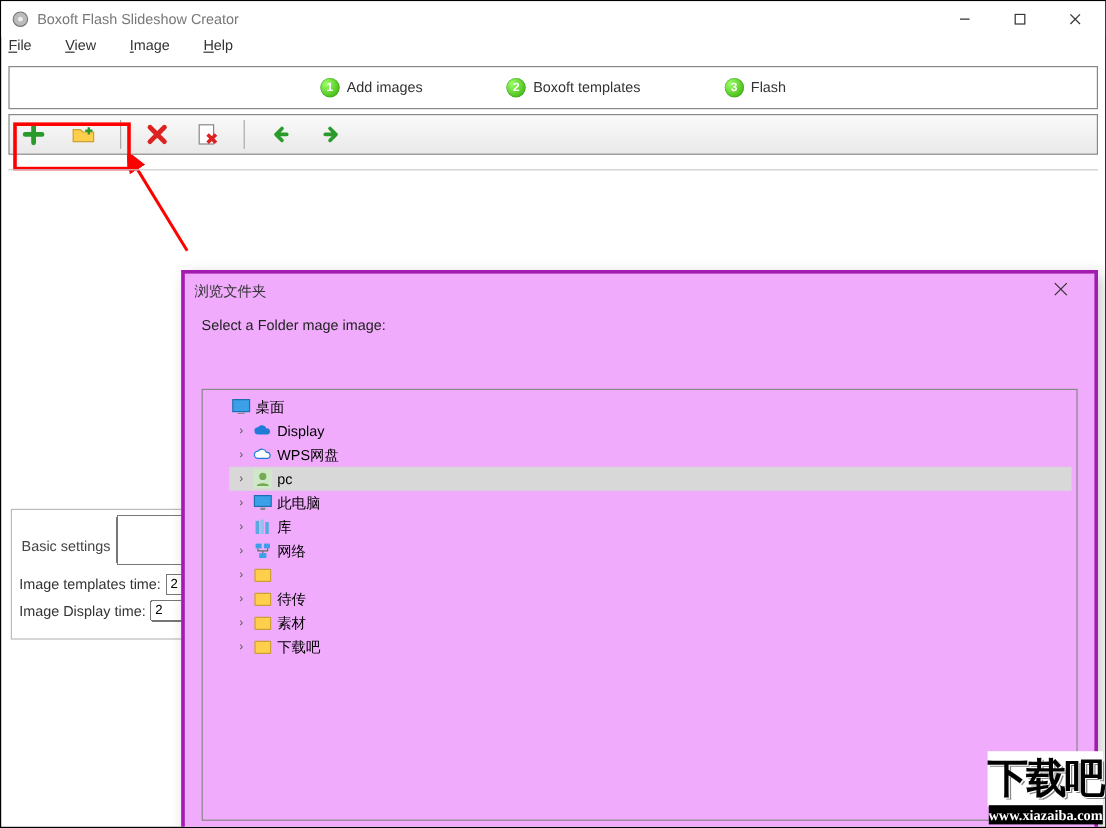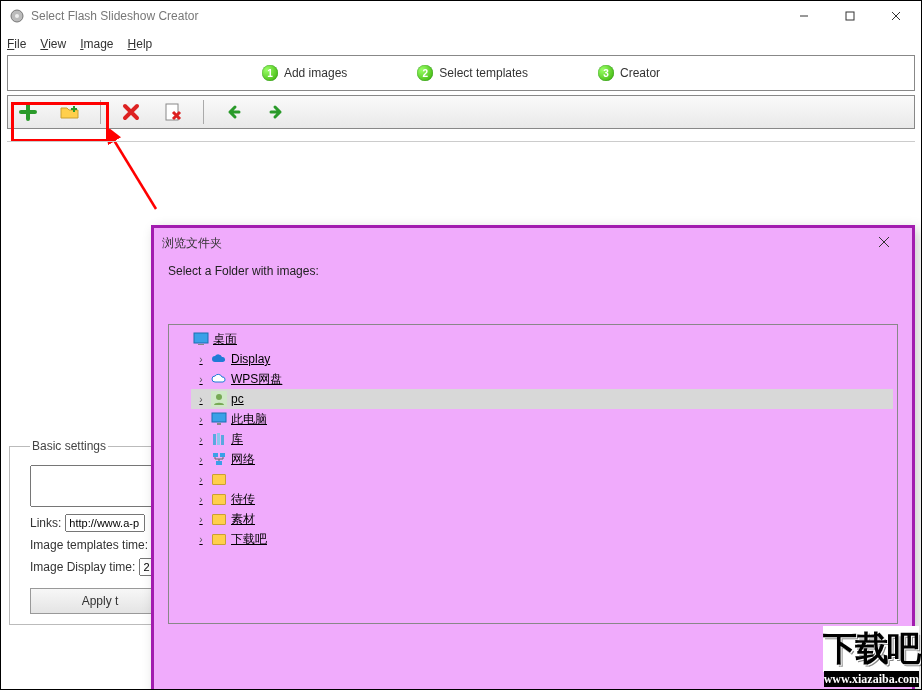--- a/index.html
+++ b/index.html
@@ -22,23 +22,23 @@
     background: #fff;
     color: #666;
   }
   .titlebar .app-icon { width:16px; height:16px; margin-right:6px; }
   .title-text { flex:1; color:#777; }
   .win-btns { display:flex; }
   .win-btn { width:46px; height:30px; display:flex; align-items:center; justify-content:center; color:#555; }
   .menubar {
     height:20px;
     display:flex;
-    align-items:flex-end;
+    align-items:flex-start;
     padding: 0 6px;
-    gap: 14px;
+    gap: 28px;
     color:#333;
   }
   .menubar span u{ text-decoration: underline; }
   .steps-bar {
     margin: 4px 6px;
     height: 36px;
     border:1px solid #888;
     display:flex;
     align-items:center;
     justify-content:center;
@@ -79,23 +79,23 @@
   }
   .workspace{
     position:absolute;
     left:6px; top:140px;
     right:6px;
     height:270px;
     border-top:1px solid #ccc;
   }
   .settings-panel{
     position:absolute;
-    left:6px; top:445px; width:260px;
+    left:6px; top:423px; width:260px;
     border:1px solid #bbb;
-    padding:4px 20px 10px;
+    padding:4px 6px 10px;
     font-size:12px;
     color:#333;
   }
   .settings-panel .legend{ position:relative; top:-12px; background:#fff; padding:0 2px; color:#444; }
   .field-row{ display:flex; align-items:center; gap:4px; margin:4px 0;}
   .settings-panel textarea{ width:140px; height:42px; resize:none; font-size:11px; }
   .settings-panel input[type=text]{ width:80px; font-size:11px; height:18px; }
   .settings-panel .num { width:22px; height:18px; }
   .apply-btn{
     margin-top:12px; width:140px; height:26px;
@@ -112,24 +112,23 @@
   }
   .dlg-title{
     height:30px; display:flex; align-items:center; padding:0 8px;
     color:#333; font-size:12px;
   }
   .dlg-close{ margin-left:auto; font-size:16px; width:40px; text-align:center; }
   .dlg-prompt{ padding:6px 14px 16px; font-size:12px; color:#222;}
   .tree{
     margin:30px 14px 10px;
     border:1px solid #888;
-    height:300px;
+    height:360px;
     overflow:auto;
     padding:4px;
-    text-decoration:underline;
   }
   .tree .node{
     display:flex; align-items:center;
     height:20px;
     gap:4px;
     padding-left:4px;
   }
   .tree .expander{
     width:12px; text-align:center; color:#555; font-size:10px;
   }
@@ -148,21 +147,21 @@
   .watermark .url{font-size:12px; font-weight:bold; background:#000;color:#fff;padding:1px 0;}
 </style>
 </head>
 <body>
 
 <div class="titlebar">
   <svg class="app-icon" viewBox="0 0 16 16">
       <circle cx="8" cy="8" r="6" fill="#bbb" stroke="#777"></circle>
       <circle cx="8" cy="8" r="2" fill="#eee"></circle>
     </svg>
-  <span class="title-text">Select Flash Slideshow Creator</span>
+  <span class="title-text">Boxoft Flash Slideshow Creator</span>
   <div class="win-btns">
     <div class="win-btn">
         <svg width="10" height="10">
           <line x1="1" y1="5" x2="9" y2="5" stroke="#333"></line>
         </svg>
       </div>
     <div class="win-btn">
         <svg width="10" height="10">
           <rect x="1" y="1" width="8" height="8" fill="none" stroke="#333"></rect>
         </svg>
@@ -183,25 +182,25 @@
   <span><u>H</u>elp</span>
 </div>
 
 <div class="steps-bar">
   <div class="step">
     <span class="step-num">1</span>
     <span>Add images</span>
   </div>
   <div class="step">
     <span class="step-num">2</span>
-    <span>Select templates</span>
+    <span>Boxoft templates</span>
   </div>
   <div class="step">
     <span class="step-num">3</span>
-    <span>Creator</span>
+    <span>Flash</span>
   </div>
 </div>
 
 <div class="toolbar">
   <div class="btn">
     <svg width="20" height="20">
         <path d="M10 3v14M3 10h14" stroke="#2a9a2a" stroke-width="4" stroke-linecap="round"></path>
       </svg>
   </div>
   <div class="btn">
@@ -244,45 +243,40 @@
     </defs>
   <line x1="50" y1="80" x2="6" y2="8" stroke="#f00" stroke-width="2.5" marker-end="url(#ah)"></line>
 </svg>
 
 <div class="workspace"></div>
 
 <fieldset class="settings-panel">
   <span class="legend">Basic settings</span>
   <textarea style=""></textarea>
   <div class="field-row">
-    <span>Links:</span>
-    <input type="text" value="http://www.a-p" style="">
-  </div>
-  <div class="field-row">
     <span>Image templates time:</span>
     <input class="num" type="text" value="2" style="">
   </div>
   <div class="field-row">
     <span>Image Display time:</span>
     <input class="num" type="text" value="2" style="">
   </div>
-  <div class="apply-btn">Apply t</div>
 </fieldset>
 
 <div class="dialog">
   <div class="dlg-title">
     <span>浏览文件夹</span>
     <span class="dlg-close">
       <svg width="12" height="12">
           <line x1="1" y1="1" x2="11" y2="11" stroke="#333"></line>
           <line x1="11" y1="1" x2="1" y2="11" stroke="#333"></line>
         </svg>
     </span>
   </div>
-  <div class="dlg-prompt">Select a Folder with images:</div>
+  <div class="dlg-prompt">Select a Folder mage image:</div>
 
   <div class="tree">
     <div class="node">
       <span class="expander"></span>
       <span class="icon">
         <svg width="16" height="14">
             <rect x="1" y="1" width="14" height="10" fill="#3aa0e8" stroke="#1b6fb0"></rect>
             <rect x="5" y="12" width="6" height="1" fill="#888"></rect>
           </svg>
       </span>

